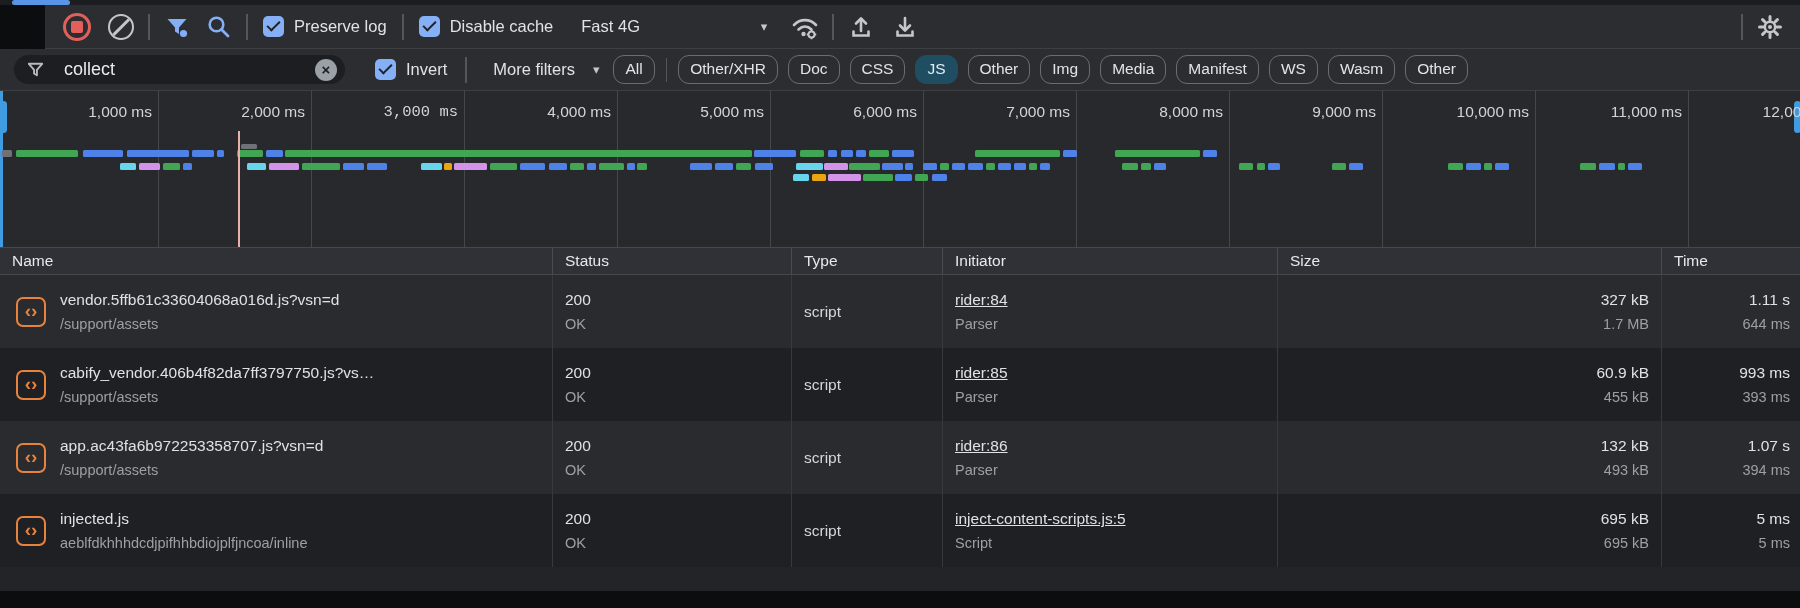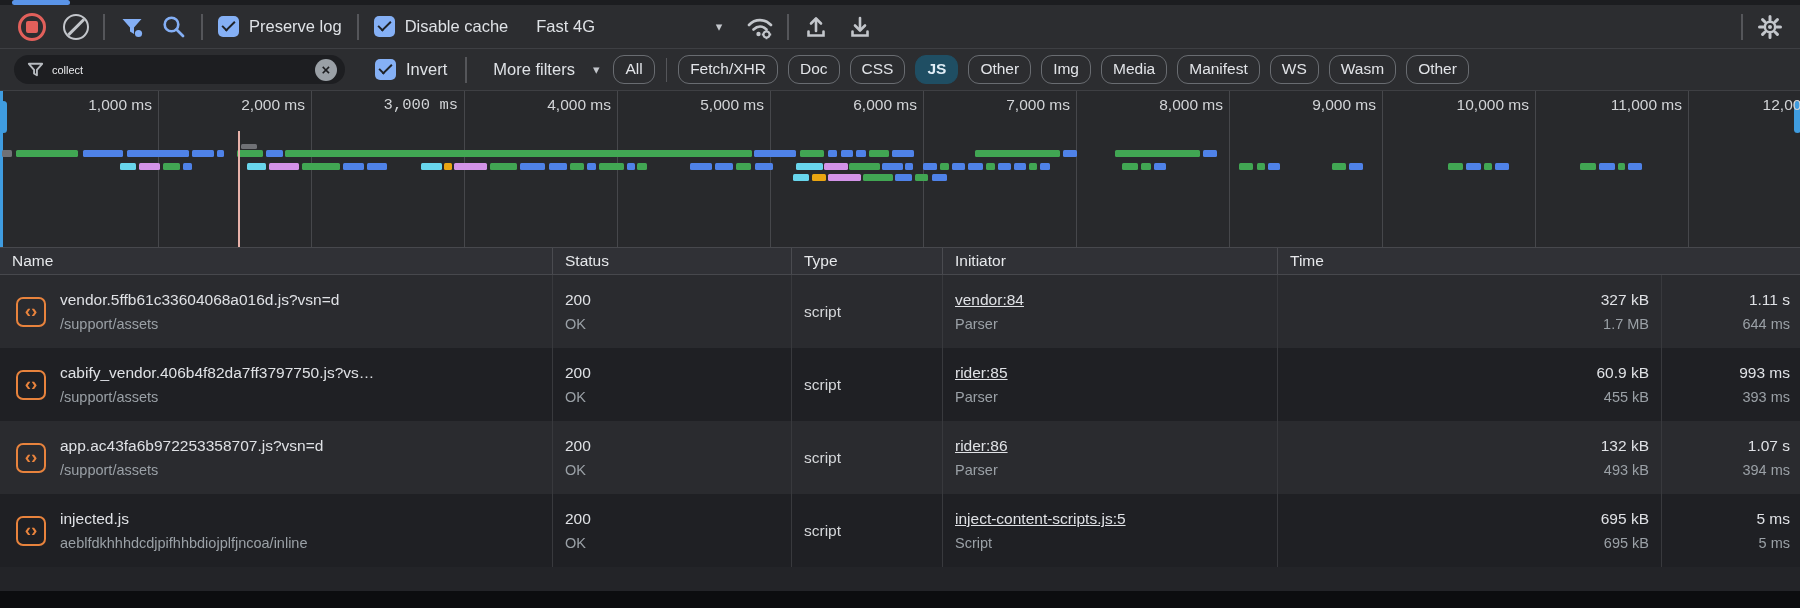--- a/index.html
+++ b/index.html
@@ -7,21 +7,21 @@
        -webkit-font-smoothing:antialiased;}
   .devtools{width:1800px;height:608px;position:relative;background:#0c0d0f;}
 
   
   .tab-sliver{height:5px;background:#1c1d20;position:relative;}
   .tab-sliver .tab-indicator{position:absolute;left:12px;top:0;width:58px;height:5px;
     border-radius:3px;background:#5a94e8;}
 
   
   .toolbar{height:44px;background:#2c2d30;border-bottom:1px solid #3e3f43;
-    display:flex;align-items:center;padding:0 0 0 14px;box-sizing:border-box;}
+    display:flex;align-items:center;padding:0 0 0 14px;box-sizing:border-box;margin-left:45px;}
   .icon-btn{width:36px;height:36px;display:flex;align-items:center;justify-content:center;
     flex:none;cursor:pointer;}
   .sep{width:2px;height:26px;background:#55565a;margin:0 9px;flex:none;}
   .rec{width:22px;height:22px;border:3px solid #e2605b;border-radius:50%;position:relative;}
   .rec::after{content:"";position:absolute;inset:5px;background:#e2605b;border-radius:2px;}
   .block{width:22px;height:22px;border:2.5px solid #c3c6cb;border-radius:50%;position:relative;overflow:hidden;}
   .block::after{content:"";position:absolute;left:50%;top:-2px;bottom:-2px;width:2.5px;
     background:#c3c6cb;transform:translateX(-50%) rotate(45deg);}
   .cb{width:21px;height:21px;border-radius:5px;background:#85b0f5;position:relative;flex:none;cursor:pointer;}
   .cb::after{content:"";position:absolute;left:4px;top:4.5px;width:11px;height:5px;
@@ -33,38 +33,38 @@
   .throttle-label{color:#dfe2e6;font-size:16.5px;}
   .caret{color:#c3c6cb;font-size:13px;line-height:1;}
   .spacer{flex:1;}
 
   
   .filterbar{height:42px;background:#2c2d30;border-bottom:1px solid #3e3f43;
     display:flex;align-items:center;padding:0 0 0 14px;box-sizing:border-box;}
   .search-box{width:331px;height:29px;border-radius:15px;background:#1d1e21;
     display:flex;align-items:center;padding:0 8px 0 12px;box-sizing:border-box;flex:none;}
   .search-box input{flex:1;background:transparent;border:none;outline:none;color:#e9eaed;
-    font-size:11px;font-family:"Liberation Sans",sans-serif;margin-left:5px;min-width:0;}
+    font-size:18px;font-family:"Liberation Sans",sans-serif;margin-left:17px;min-width:0;}
   .clear-x{width:22px;height:22px;border-radius:50%;background:#9aa0a6;color:#1d1e21;
     display:flex;align-items:center;justify-content:center;font-size:15px;font-weight:bold;
     flex:none;cursor:pointer;}
   .morefilters{display:flex;align-items:center;gap:18px;margin:0 8px 0 14px;cursor:pointer;}
   .morefilters-label{color:#dfe2e6;font-size:16.5px;}
   .pills{display:flex;align-items:center;gap:10px;margin-left:6px;}
   .pill{border:1.5px solid #696c71;border-radius:11px;background:transparent;color:#e2e4e8;
     font-size:15.5px;font-family:"Liberation Sans",sans-serif;padding:4px 11px 5px;
     line-height:1.2;cursor:pointer;white-space:nowrap;}
-  .pill.active{background:#1f4e63;border-color:#1f4e63;color:#e1eef7;font-weight:bold;}
+  .pill.active{background:#1f4e63;border-color:#1f4e63;color:#e1eef7;}
   .pill-sep{width:1.5px;height:24px;background:#55565a;margin:0 1px;}
 
   
   .overview{height:156px;background:#28292c;border-bottom:1px solid #47484d;
     position:relative;overflow:hidden;cursor:col-resize;}
   .gridline{position:absolute;top:0;bottom:0;width:1px;background:#46474b;}
-  .tick-label{position:absolute;top:4px;height:20px;line-height:20px;text-align:right;
+  .tick-label{position:absolute;top:11px;height:20px;line-height:20px;text-align:right;
     color:#d2d4d7;font-size:15.5px;white-space:nowrap;}
   .ov-bar{position:absolute;height:7px;border-radius:1.5px;}
   .load-marker{position:absolute;width:2px;top:40px;bottom:0;background:#e8b2aa;}
   .brush-line-left{position:absolute;left:0;top:0;bottom:0;width:3px;background:#3f9ce0;}
   .brush-grip{position:absolute;top:10px;width:7px;height:32px;border-radius:4px;background:#3f9ce0;cursor:ew-resize;}
 
   
   .thead{height:26px;background:#303136;border-bottom:1px solid #47484d;display:grid;}
   .th{font-size:15.5px;color:#e6e8eb;line-height:25px;padding-left:12px;
     border-right:1px solid #4a4b50;box-sizing:border-box;cursor:pointer;white-space:nowrap;
@@ -184,21 +184,21 @@
       <span class="cb-label">Invert</span>
     </div>
     <div class="sep" style="margin:0 12px;"></div>
     <div class="morefilters">
       <span class="morefilters-label">More filters</span>
       <span class="caret">▾</span>
     </div>
     <div class="pills" id="pills">
         <button class="pill">All</button>
         <div class="pill-sep"></div>
-        <button class="pill">Fetch/XHR</button>
+        <button class="pill">Other/XHR</button>
         <button class="pill">Doc</button>
         <button class="pill">CSS</button>
         <button class="pill active">JS</button>
         <button class="pill">Other</button>
         <button class="pill">Img</button>
         <button class="pill">Media</button>
         <button class="pill">Manifest</button>
         <button class="pill">WS</button>
         <button class="pill">Wasm</button>
         <button class="pill">Other</button>
@@ -315,40 +315,41 @@
       <div class="ov-bar" style="left: 915px; width: 13px; top: 83px; background: rgb(65, 166, 83);"></div>
       <div class="ov-bar" style="left: 932px; width: 15px; top: 83px; background: rgb(79, 130, 232);"></div>
       <div class="load-marker" style="left: 238px;"></div>
     </div>
 
   <div class="thead" id="thead" style="grid-template-columns: 553px 239px 151px 335px 384px 138px;">
       <div class="th">Name</div>
       <div class="th">Status</div>
       <div class="th">Type</div>
       <div class="th">Initiator</div>
+      <div class="th">Size</div>
       <div class="th">Time</div>
     </div>
   <div id="rows">
       <div class="row odd" style="grid-template-columns: 553px 239px 151px 335px 384px 138px;">
         <div class="cell name-cell">
           <div class="script-icon">‹›</div>
           <div class="name-lines">
             <div class="main">vendor.5ffb61c33604068a016d.js?vsn=d</div>
             <div class="sub">/support/assets</div>
           </div>
         </div>
         <div class="cell">
           <div class="main">200</div>
           <div class="sub">OK</div>
         </div>
         <div class="cell type-cell">
           <div class="main">script</div>
         </div>
         <div class="cell">
-          <div class="main init-link">vendor:84</div>
+          <div class="main init-link">rider:84</div>
           <div class="sub">Parser</div>
         </div>
         <div class="cell num">
           <div class="main">327 kB</div>
           <div class="sub">1.7 MB</div>
         </div>
         <div class="cell num" style="padding-right: 10px;">
           <div class="main">1.11 s</div>
           <div class="sub">644 ms</div>
         </div>

